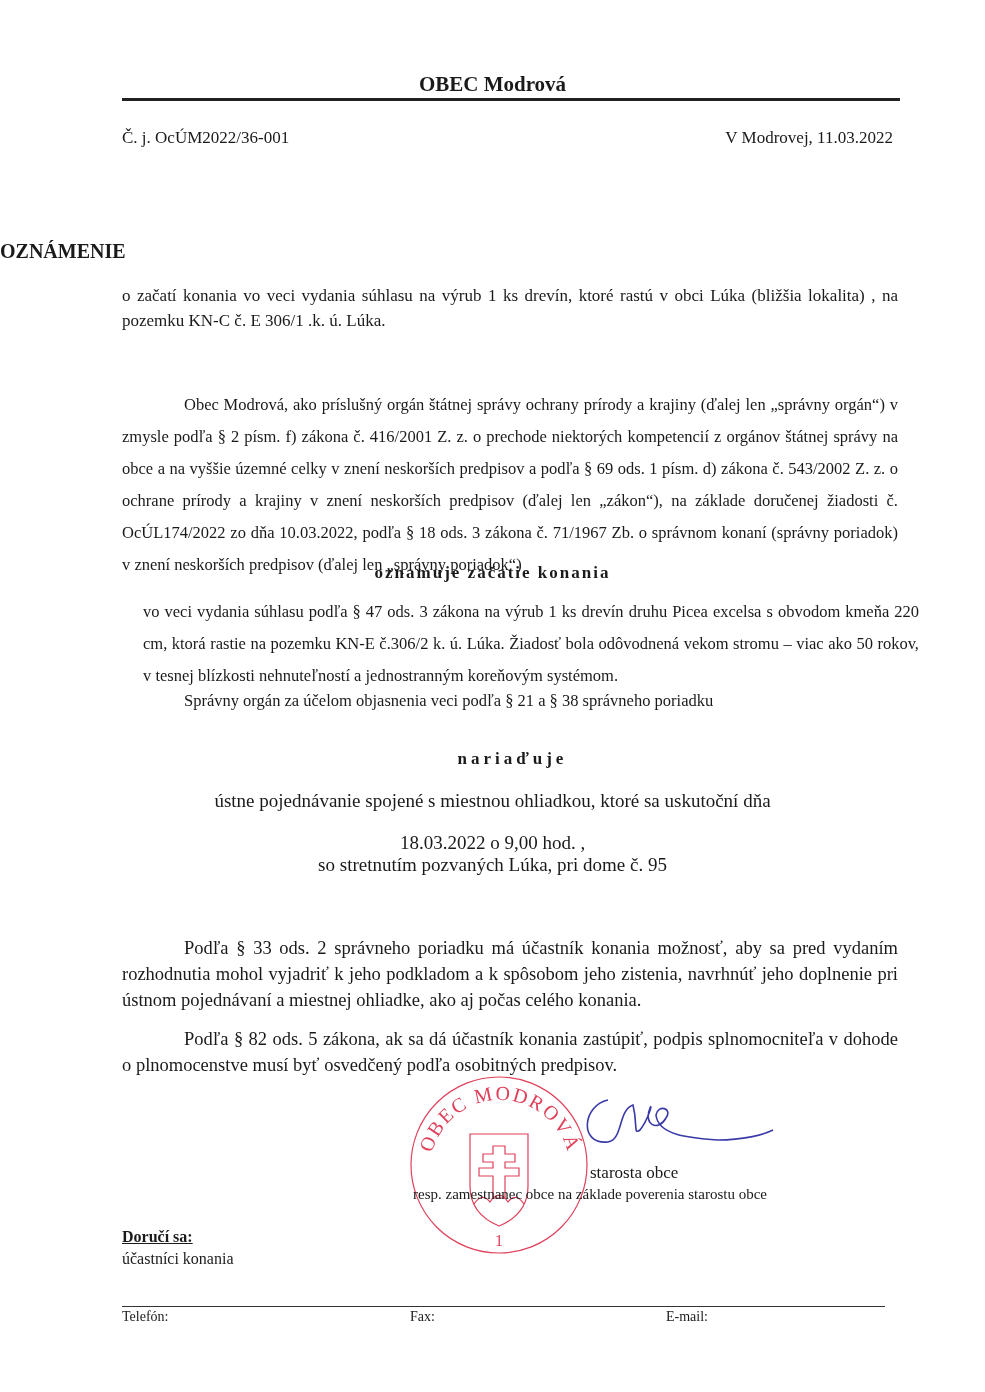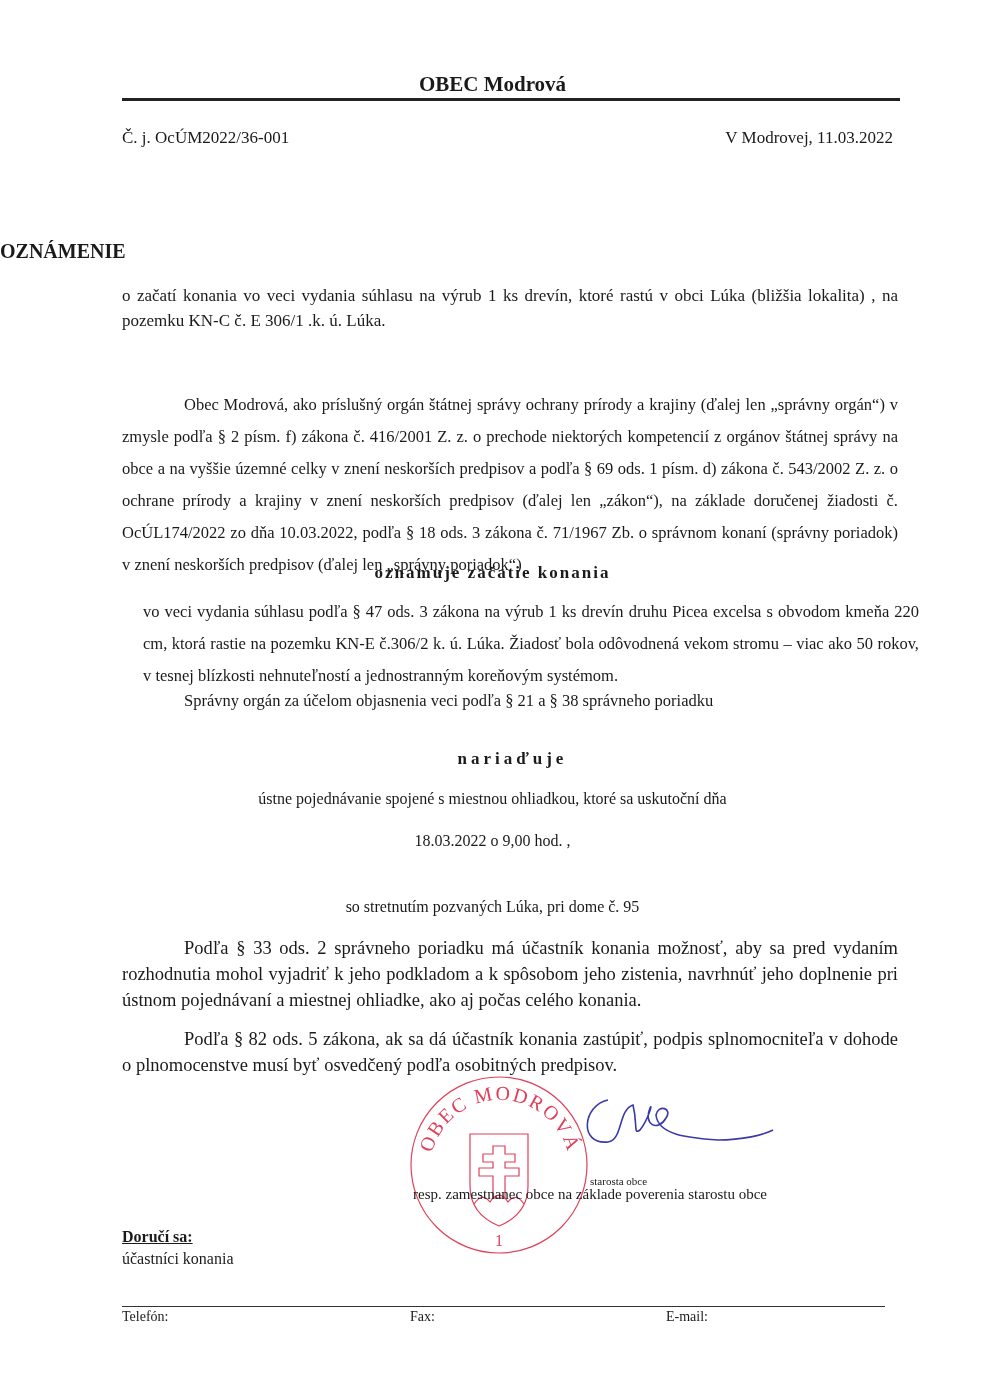--- a/index.html
+++ b/index.html
@@ -8,23 +8,23 @@
   .abs { position: absolute; }
   .hdr-title { left: 0; width: 985px; top: 72px; text-align: center; font-weight: bold; font-size: 21px; }
   .hdr-rule { left: 122px; width: 778px; top: 98px; height: 0; border-top: 3px solid #222; }
   .ref { left: 122px; top: 128px; font-size: 17px; }
   .date { right: 92px; top: 128px; font-size: 17px; }
   .title { left: 0; width: 985px; top: 240px; font-weight: bold; font-size: 20px; }
   .subject { left: 122px; width: 776px; top: 283px; font-weight: normal; font-size: 17px; line-height: 25px; text-align: justify; }
   .para { left: 122px; width: 776px; font-size: 16.5px; line-height: 32px; text-align: justify; }
   .para .indent { display: inline-block; width: 62px; }
   .spaced { left: 0; width: 985px; text-align: center; font-weight: bold; font-size: 17px; letter-spacing: 2px; }
-  .center { left: 0; width: 985px; text-align: center; font-size: 16px; }
+  .center { left: 0; width: 985px; text-align: center; font-size: 19px; }
   .big { font-size: 18.5px; line-height: 26px; }
-  .sig1 { left: 590px; top: 1163px; font-size: 11px; margin-top: 12px; }
+  .sig1 { left: 590px; top: 1163px; font-size: 17px; }
   .sig2 { left: 413px; top: 1186px; font-size: 15px; }
   .dor-label { left: 122px; top: 1228px; font-weight: bold; font-size: 16px; text-decoration: underline; }
   .dor-val { left: 122px; top: 1250px; font-size: 16px; }
   .foot-rule { left: 122px; width: 763px; top: 1306px; border-top: 1.5px solid #333; }
   .foot { top: 1309px; font-size: 14px; }
   .stamp { left: 408px; top: 1074px; width: 182px; height: 182px; }
   .signature { left: 578px; top: 1090px; width: 200px; height: 70px; }
 </style>
 </head>
 <body>
@@ -41,21 +41,21 @@
 
 <div class="abs spaced" style="top:563px;">oznamuje začatie konania</div>
 
 <div class="abs para" style="top:596px;margin-left:21px;">vo veci vydania súhlasu podľa § 47 ods. 3 zákona na výrub 1 ks drevín druhu Picea excelsa s obvodom kmeňa 220 cm, ktorá rastie na pozemku KN-E č.306/2 k. ú. Lúka. Žiadosť bola odôvodnená vekom stromu – viac ako 50 rokov, v tesnej blízkosti nehnuteľností a jednostranným koreňovým systémom.</div>
 
 <div class="abs para" style="top:685px;"><span class="indent"></span><span>Správny orgán za účelom objasnenia veci podľa § 21 a § 38 správneho poriadku</span></div>
 
 <div class="abs spaced" style="top:749px; letter-spacing:4px;margin-left:20px;">nariaďuje</div>
 <div class="abs center" style="top:790px;">ústne pojednávanie spojené s miestnou ohliadkou, ktoré sa uskutoční dňa</div>
 <div class="abs center" style="top:832px;">18.03.2022 o 9,00 hod. ,</div>
-<div class="abs center" style="top:898px;text-align:center;">so stretnutím pozvaných Lúka, pri dome č. 95</div>
+<div class="abs center" style="top:854px;text-align:center;">so stretnutím pozvaných Lúka, pri dome č. 95</div>
 
 <div class="abs para big" style="top:935px;"><span class="indent"></span><span>Podľa § 33 ods. 2 správneho poriadku má účastník konania možnosť, aby sa pred vydaním rozhodnutia mohol vyjadriť k jeho podkladom a k spôsobom jeho zistenia, navrhnúť jeho doplnenie pri ústnom pojednávaní a miestnej ohliadke, ako aj počas celého konania.</span></div>
 <div class="abs para big" style="top:1026px;"><span class="indent"></span><span>Podľa § 82 ods. 5 zákona, ak sa dá účastník konania zastúpiť, podpis splnomocniteľa v dohode o plnomocenstve musí byť osvedčený podľa osobitných predpisov.</span></div>
 
 <svg class="abs stamp" viewBox="0 0 182 182">
   <defs>
     <path id="outerArc" d="M 22 96 A 70 70 0 0 1 162 96"></path>
     <path id="leftArc" d="M 40 60 A 58 58 0 0 0 60 158"></path>
     <path id="rightArc" d="M 122 158 A 58 58 0 0 0 146 60"></path>
   </defs>

